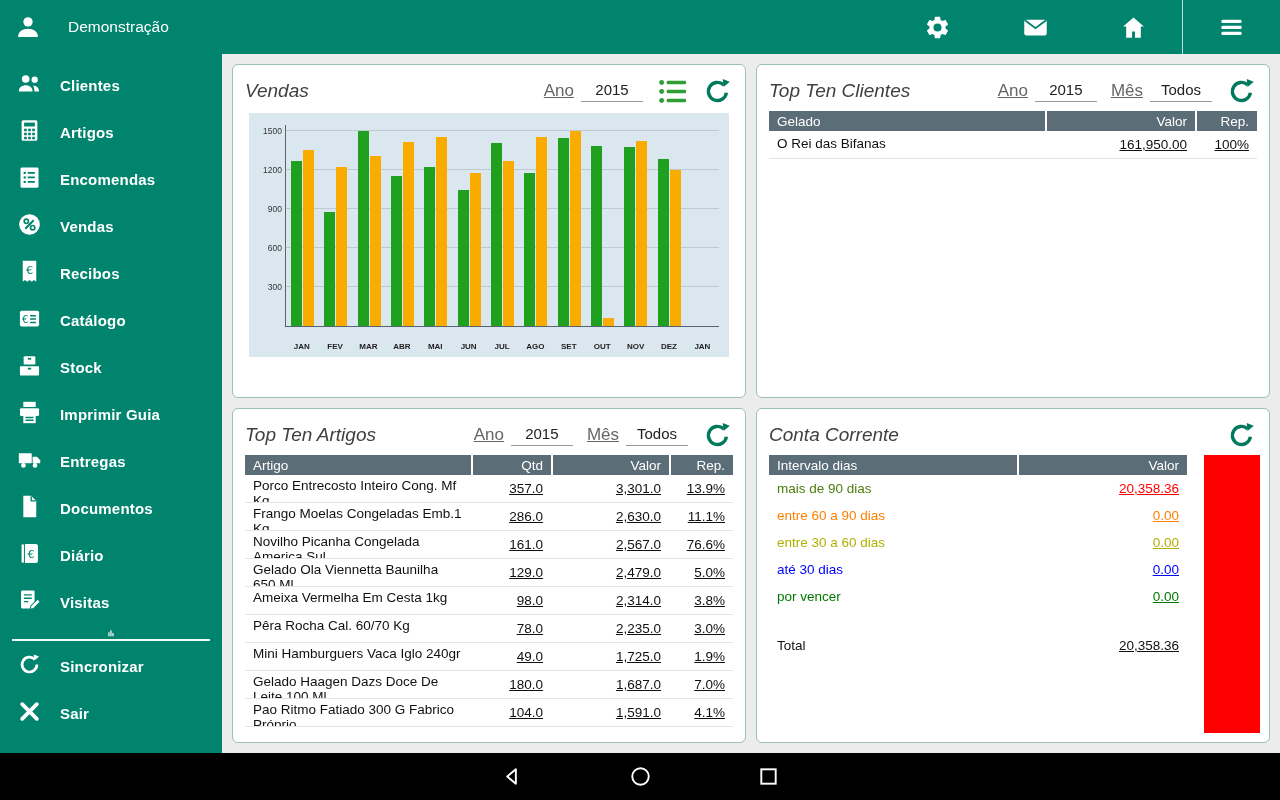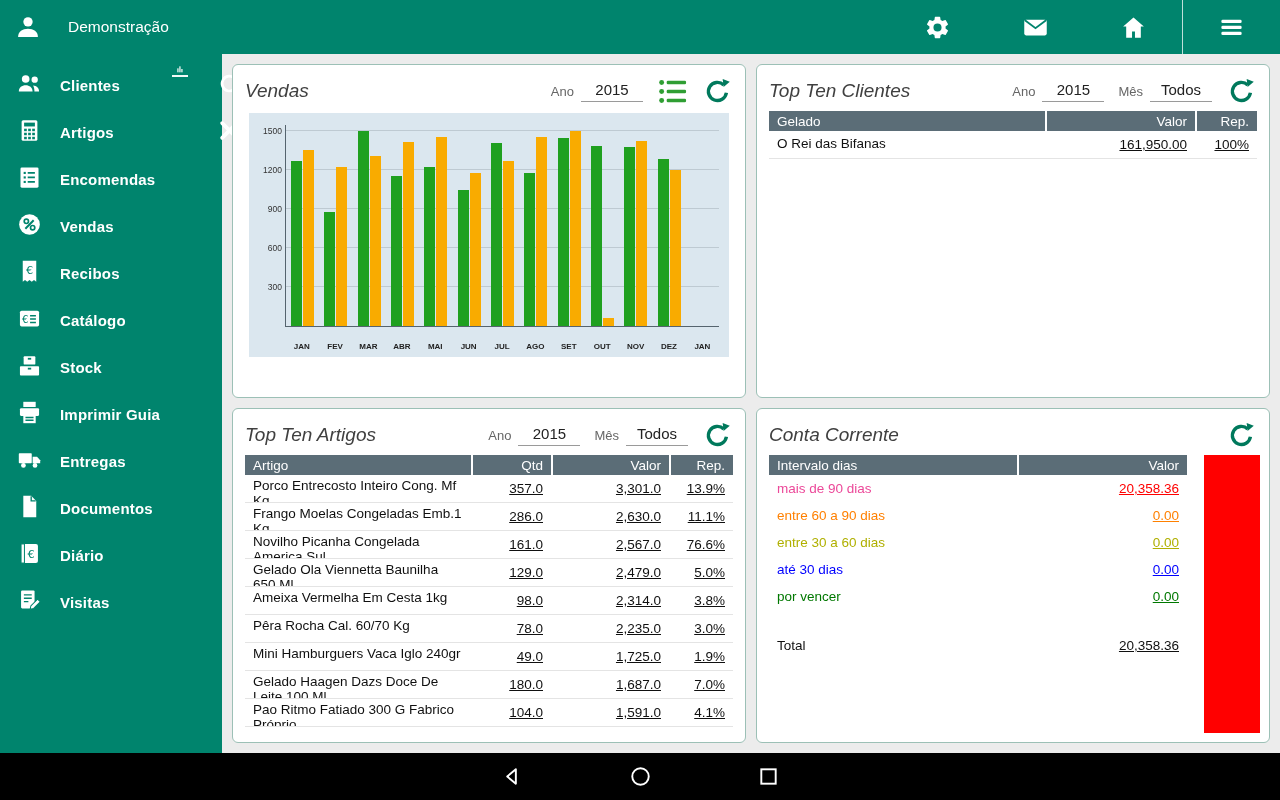--- a/index.html
+++ b/index.html
@@ -14,35 +14,35 @@
   .top-action { width:98px; height:100%; display:flex; align-items:center; justify-content:center; }
   .top-action svg { width:27px; height:27px; }
   .menu-sep { border-left:1px solid rgba(255,255,255,.75); }
   .top-title { color:#fff; font-size:15.5px; margin-left:12px; }
   .flex-spacer { flex:1; }
 
   
   .app { display:flex; height:699px; }
 
   
-  .sidebar { width:222px; background:#00846d; color:#fff; padding-top:8px; display:flex; flex-direction:row; }
+  .sidebar { width:222px; background:#00846d; color:#fff; padding-top:8px; display:flex; flex-direction:column; }
   .side-item { height:47px; display:flex; align-items:center; padding-left:16px; }
   .side-item svg { width:27px; height:27px; flex:0 0 auto; }
   .side-label { margin-left:17px; font-size:15px; font-weight:600; letter-spacing:.2px; white-space:nowrap; }
   .side-divider-wrap { padding:0 12px; margin:2px 0 2px; }
   .divider-handle { display:flex; justify-content:center; }
   .divider-handle svg { width:16px; height:10px; }
   .divider-line { border-top:2px solid rgba(255,255,255,.95); margin-top:1px; }
 
   
   .content { flex:1; display:grid; grid-template-columns:1fr 1fr; grid-template-rows:334px 335px; gap:10px; padding:10px; }
   .card { background:#fff; border:1px solid #9cc0b6; border-radius:6px; padding:6px 12px 8px; position:relative; overflow:hidden; }
   .card-head { display:flex; align-items:center; height:40px; gap:14px; }
   .card-title { flex:1; font-size:19px; font-style:italic; color:#404040; white-space:nowrap; }
-  .ctrl-label { font-size:13px; color:#666; margin-right:-7px; }
+  .ctrl-label { font-size:17px; color:#666; margin-right:-7px;text-decoration:underline; }
   .ctrl-value { font-size:15px; color:#222; min-width:62px; text-align:center; border-bottom:1px solid #9a9a9a; padding:0 4px 3px; }
   .icon-btn { display:flex; }
   .icon-btn svg { width:31px; height:31px; }
 
   
   .chart-panel { position:relative; height:244px; background:#dbe7ef; margin:2px 4px 0; }
   .plot { position:absolute; left:36px; right:10px; top:12px; bottom:30px;
           border-left:1px solid #55646e; border-bottom:1px solid #55646e; }
   .gridline { position:absolute; left:0; right:0; height:1px; background:rgba(85,100,110,.22); }
   .ytick { position:absolute; left:-33px; width:29px; text-align:right; font-size:8.5px; color:#333; }
@@ -517,21 +517,21 @@
             </svg>
           </span>
       </div>
       <div class="conta-table" data-interactable="false">
         <div class="tbl-head grid-conta" data-interactable="false">
           <div class="th" data-interactable="false">Intervalo dias</div>
           <div class="th num" data-interactable="false">Valor</div>
         </div>
         <div id="conta-body" data-interactable="false">
             <div class="conta-row grid-conta" data-interactable="false">
-              <div class="td" data-interactable="false" style="color: #ec4899;">mais de 90 dias</div>
+              <div class="td" data-interactable="false" style="color: #4d7c0f;">mais de 90 dias</div>
               <div class="td num" data-interactable="false" style="color: rgb(255, 0, 0);">20,358.36</div>
             </div>
             <div class="conta-row grid-conta" data-interactable="false">
               <div class="td" data-interactable="false" style="color: rgb(255, 128, 0);">entre 60 a 90 dias</div>
               <div class="td num" data-interactable="false" style="color: rgb(255, 128, 0);">0.00</div>
             </div>
             <div class="conta-row grid-conta" data-interactable="false">
               <div class="td" data-interactable="false" style="color: rgb(176, 176, 0);">entre 30 a 60 dias</div>
               <div class="td num" data-interactable="false" style="color: rgb(176, 176, 0);">0.00</div>
             </div>

